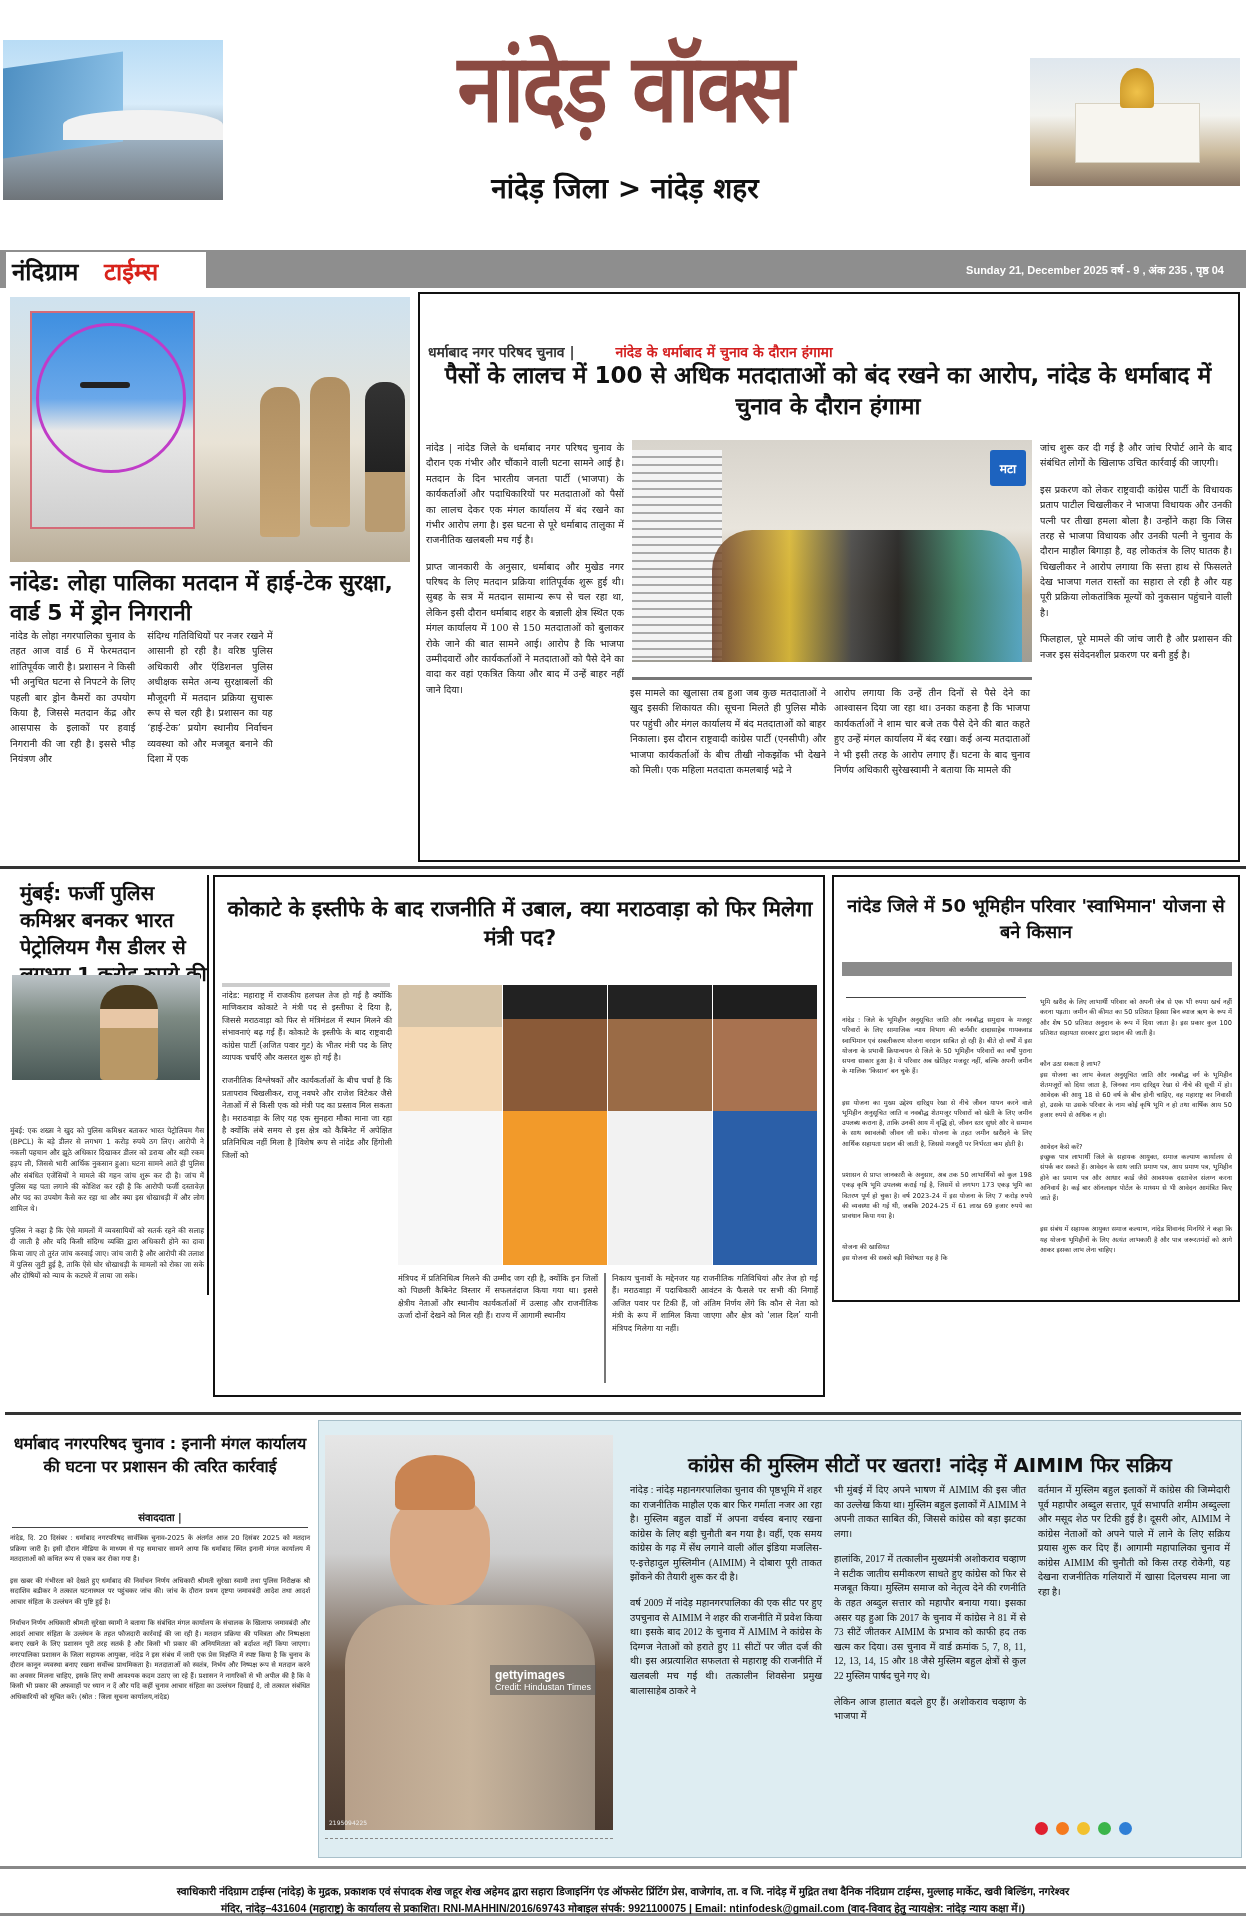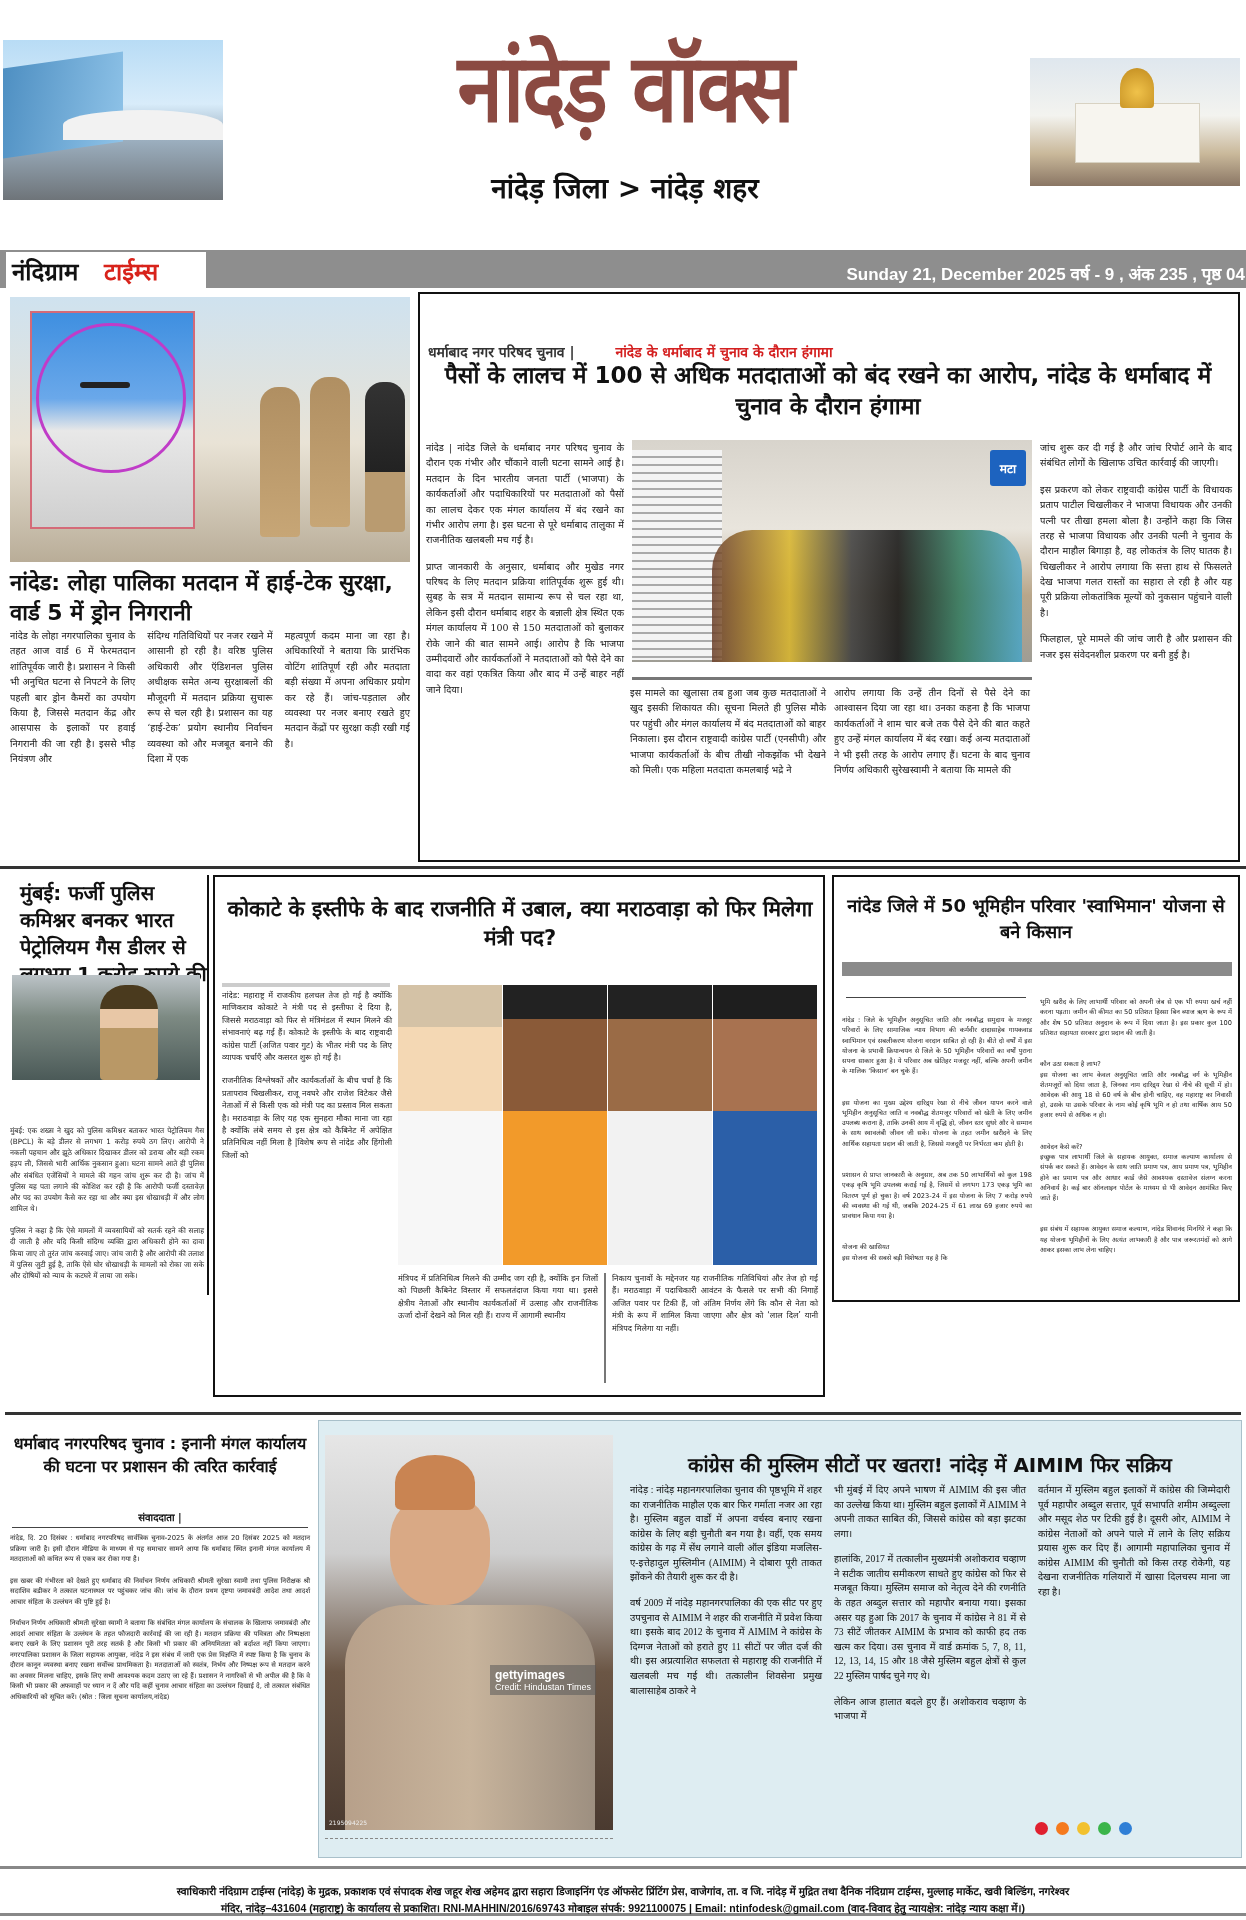--- a/index.html
+++ b/index.html
@@ -20,21 +20,21 @@
   #left-photo .roof { position:absolute; left:60px; top:70px; width:160px; height:30px; background:#f2f2f2; border-radius: 50% 50% 0 0; }
   #right-photo { left: 1030px; top: 58px; width: 210px; height: 128px; background: linear-gradient(180deg,#dfe7ee 0%,#f3f3ef 45%,#c9b89a 75%,#8a7664 100%); }
   #right-photo .dome { position:absolute; left:90px; top:10px; width:34px; height:40px; background: radial-gradient(circle at 50% 60%, #f0c24a, #c08a1e); border-radius: 50% 50% 10% 10%; }
   #right-photo .temple { position:absolute; left:45px; top:45px; width:125px; height:60px; background:#f7f5ef; border:1px solid #d8d2c2; }
 
   
   #top-bar { left: 0; top: 250px; width: 1246px; height: 38px; background: #8e8e8e; }
   #logo { left: 6px; top: 252px; width: 200px; height: 40px; background: #fff; }
   #logo-a { position:absolute; left:6px; top:2px; font-size: 24px; font-weight: bold; color:#111; font-family:"DejaVu Sans",sans-serif; }
   #logo-b { position:absolute; left:98px; top:2px; font-size: 24px; font-weight: bold; color:#d8231b; font-family:"DejaVu Sans",sans-serif; }
-  #dateline { right: 1px; top: 262px; font-size: 17px; font-weight: bold; color: #fff; font-family: "Liberation Sans", sans-serif; }
+  #dateline { right: 22px; top: 262px; font-size: 11px; font-weight: bold; color: #fff; font-family: "Liberation Sans", sans-serif; }
 
   
   #a1-photo { left: 10px; top: 297px; width: 400px; height: 265px; background: linear-gradient(180deg,#cfe2ef 0%,#e9e3d6 55%,#b9ad98 100%); }
   #a1-photo .inset { position:absolute; left:20px; top:14px; width:165px; height:218px; background: linear-gradient(180deg,#3f8fe0 0%,#6aa8ea 40%,#e8e8e8 55%,#cfcfcf 100%); border:2px solid #d46a78; }
   #a1-photo .circle { position:absolute; left:26px; top:26px; width:150px; height:150px; border:3px solid #c03cc8; border-radius:50%; }
   #a1-photo .drone { position:absolute; left:70px; top:85px; width:50px; height:6px; background:#222; border-radius:3px; }
   #a1-photo .cop { position:absolute; width:40px; height:150px; background: linear-gradient(180deg,#b08f62,#c7a676); border-radius: 18px 18px 4px 4px; }
   #a1-head { left: 10px; top: 568px; width: 400px; font-size: 22px; line-height: 1.35; }
   #a1-cols { left: 10px; top: 628px; width: 400px; display: grid; grid-template-columns: 1fr 1fr 1fr; column-gap: 12px; }
 
@@ -134,21 +134,20 @@
   <div class="cop" style="left:300px;top:80px;"></div>
   <div class="cop" style="left:355px;top:85px;background:linear-gradient(180deg,#333,#222 60%,#b99b70 60%);"></div>
   <div class="inset"></div>
   <div class="circle"></div>
   <div class="drone"></div>
 </div>
 <div class="abs hl" id="a1-head">नांदेड: लोहा पालिका मतदान में हाई-टेक सुरक्षा, वार्ड 5 में ड्रोन निगरानी</div>
 <div class="abs body-text" id="a1-cols">
   <div>नांदेड के लोहा नगरपालिका चुनाव के तहत आज वार्ड 6 में फेरमतदान शांतिपूर्वक जारी है। प्रशासन ने किसी भी अनुचित घटना से निपटने के लिए पहली बार ड्रोन कैमरों का उपयोग किया है, जिससे मतदान केंद्र और आसपास के इलाकों पर हवाई निगरानी की जा रही है। इससे भीड़ नियंत्रण और</div>
   <div>संदिग्ध गतिविधियों पर नजर रखने में आसानी हो रही है। वरिष्ठ पुलिस अधिकारी और ऍडिशनल पुलिस अधीक्षक समेत अन्य सुरक्षाबलों की मौजूदगी में मतदान प्रक्रिया सुचारू रूप से चल रही है। प्रशासन का यह ‘हाई-टेक’ प्रयोग स्थानीय निर्वाचन व्यवस्था को और मजबूत बनाने की दिशा में एक</div>
-  <div>महत्वपूर्ण कदम माना जा रहा है। अधिकारियों ने बताया कि प्रारंभिक वोटिंग शांतिपूर्ण रही और मतदाता बड़ी संख्या में अपना अधिकार प्रयोग कर रहे हैं। जांच-पड़ताल और व्यवस्था पर नजर बनाए रखते हुए मतदान केंद्रों पर सुरक्षा कड़ी रखी गई है।</div>
 </div>
 
 <div class="box" id="a2-box"></div>
 <div class="abs" id="a2-kicker">
   <span>धर्माबाद नगर परिषद चुनाव |</span>
   <span id="a2-kicker-red">नांदेड के धर्माबाद में चुनाव के दौरान हंगामा</span>
 </div>
 <div class="abs hl" id="a2-head">पैसों के लालच में 100 से अधिक मतदाताओं को बंद रखने का आरोप, नांदेड के धर्माबाद में चुनाव के दौरान हंगामा</div>
 <div class="abs body-text" id="a2-col1">
   <p>नांदेड | नांदेड जिले के धर्माबाद नगर परिषद चुनाव के दौरान एक गंभीर और चौंकाने वाली घटना सामने आई है। मतदान के दिन भारतीय जनता पार्टी (भाजपा) के कार्यकर्ताओं और पदाधिकारियों पर मतदाताओं को पैसों का लालच देकर एक मंगल कार्यालय में बंद रखने का गंभीर आरोप लगा है। इस घटना से पूरे धर्माबाद तालुका में राजनीतिक खलबली मच गई है।</p>

